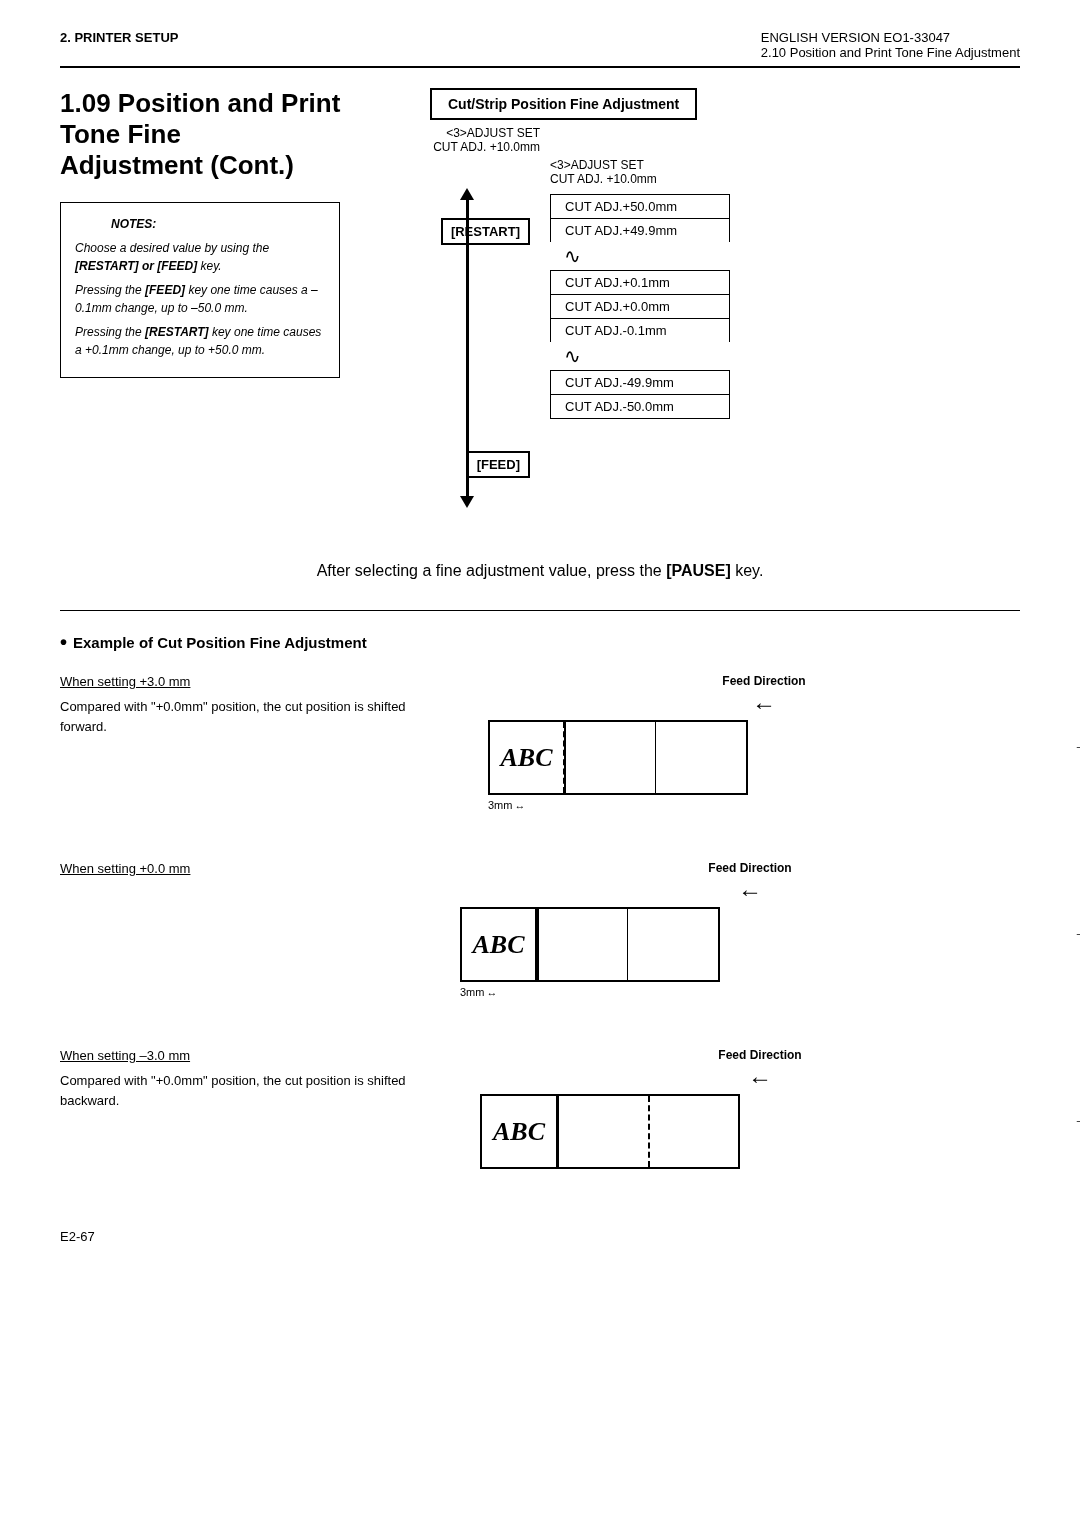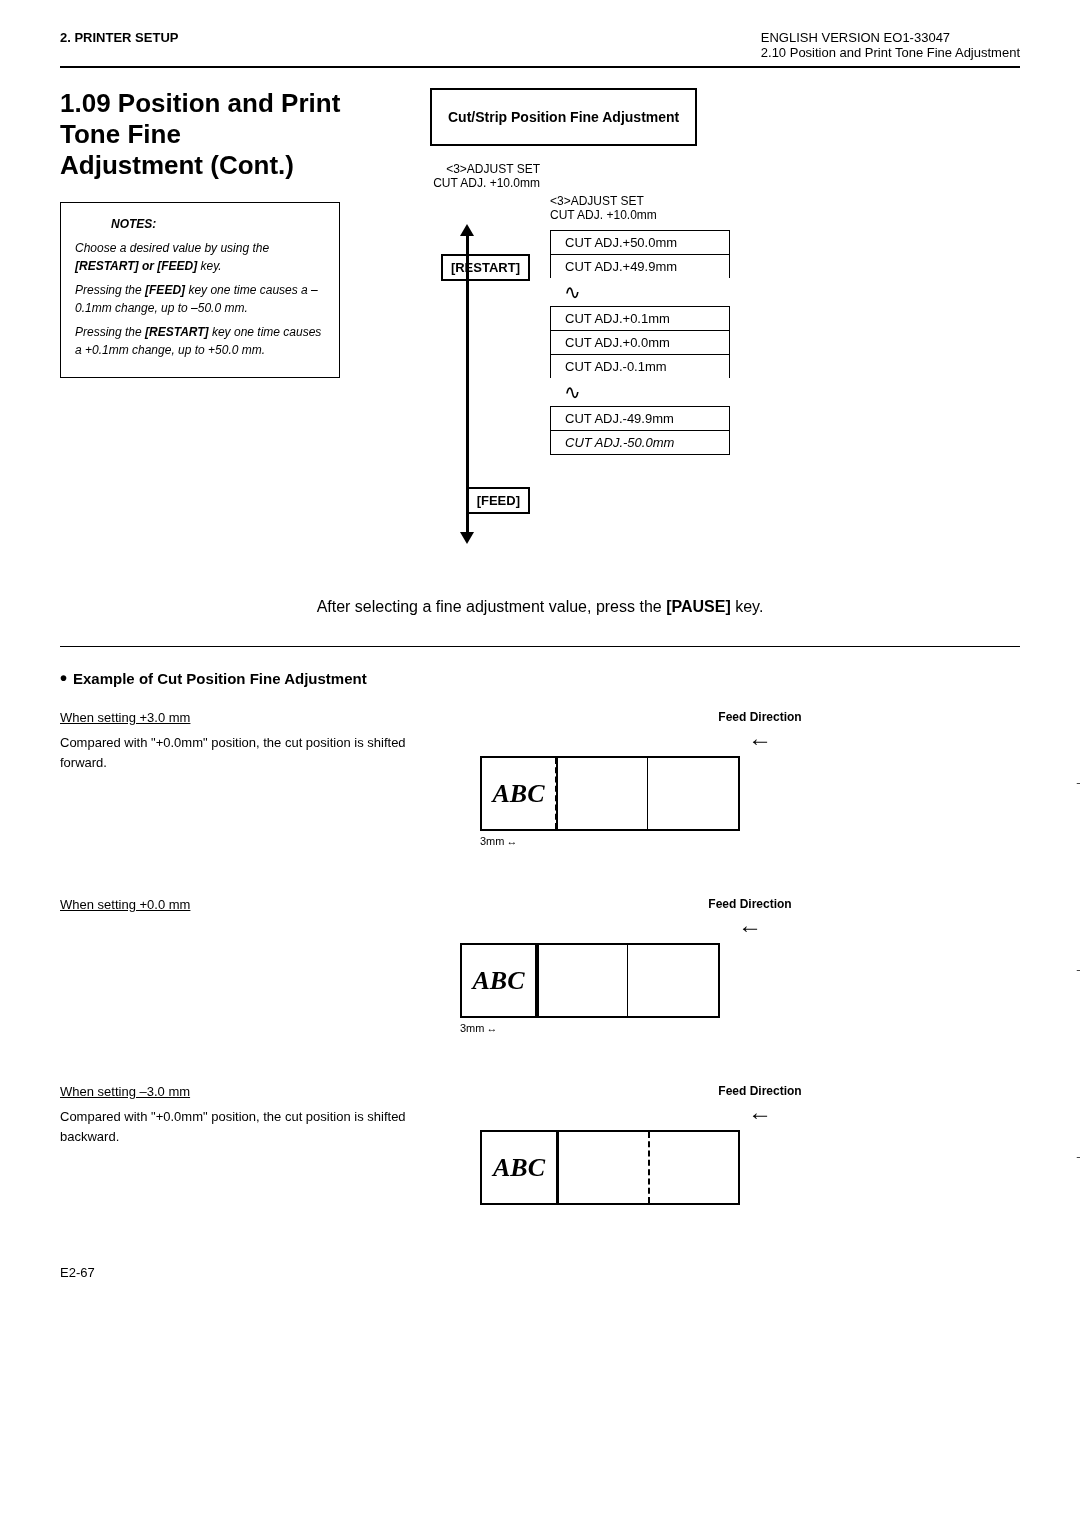--- a/index.html
+++ b/index.html
@@ -77,25 +77,25 @@
     }
 
     
     .right-col {
       flex: 1;
       position: relative;
     }
 
     .diagram-title-box {
       border: 2px solid #000;
-      padding: 19px 16px;
+      padding: 6px 16px;
       font-weight: bold;
       font-size: 14px;
       display: inline-block;
-      margin-bottom: 16px;
+      margin-bottom: 6px;
     }
 
     .adj-box {
       border: 1px solid #000;
       padding: 4px 14px;
       font-size: 13px;
       width: 180px;
       text-align: left;
       margin-bottom: 0px;
       background: #fff;
@@ -222,36 +222,36 @@
             &lt;3&gt;ADJUST SET<br>CUT ADJ. +10.0mm
           </div>
           <div class="adj-box" style="border:1px solid #000; border-bottom:none; padding:4px 14px;">CUT ADJ.+50.0mm</div>
           <div class="adj-box" style="border:1px solid #000; border-bottom:none; padding:4px 14px;">CUT ADJ.+49.9mm</div>
           <div style="font-size:20px; margin:2px 0 2px 14px;">∿</div>
           <div class="adj-box" style="border:1px solid #000; border-bottom:none; padding:4px 14px;">CUT ADJ.+0.1mm</div>
           <div class="adj-box" style="border:1px solid #000; border-bottom:none; padding:4px 14px;">CUT ADJ.+0.0mm</div>
           <div class="adj-box" style="border:1px solid #000; border-bottom:none; padding:4px 14px;">CUT ADJ.-0.1mm</div>
           <div style="font-size:20px; margin:2px 0 2px 14px;">∿</div>
           <div class="adj-box" style="border:1px solid #000; border-bottom:none; padding:4px 14px;">CUT ADJ.-49.9mm</div>
-          <div class="adj-box" style="border:1px solid #000; padding:4px 14px;font-style:italic;">CUT ADJ.-50.0mm</div>
+          <div class="adj-box" style="border:1px solid #000; padding:4px 14px;">CUT ADJ.-50.0mm</div>
         </div>
       </div>
     </div>
   </div>
 
   <div class="pause-text" style="margin-top:24px; font-size:16px;">
     After selecting a fine adjustment value, press the <strong>[PAUSE]</strong> key.
   </div>
 
   <hr class="section-separator">
 
   <div class="example-section">
     <div class="example-heading">Example of Cut Position Fine Adjustment</div>
 
-    <div style="display:flex; gap:20px; margin-bottom:50px; align-items:flex-start;">
+    <div style="display:flex; gap:28px; margin-bottom:50px; align-items:flex-start;">
       <div style="width:380px;">
         <div style="text-decoration:underline; font-size:13px; margin-bottom:8px;">When setting +3.0 mm</div>
         <p style="font-size:13px; line-height:1.5;">Compared with "+0.0mm" position, the cut position is shifted forward.</p>
       </div>
       <div style="flex:1; position:relative;">
         <div style="font-weight:bold; font-size:12px; text-align:center; margin-left:40px;">Feed Direction</div>
         <div style="font-size:24px; text-align:center; margin-left:40px; margin-bottom:4px;">←</div>
 
         <div style="position:relative; margin-left:20px;">
           <div style="display:flex; border:2px solid #000; width:260px; height:75px;">

